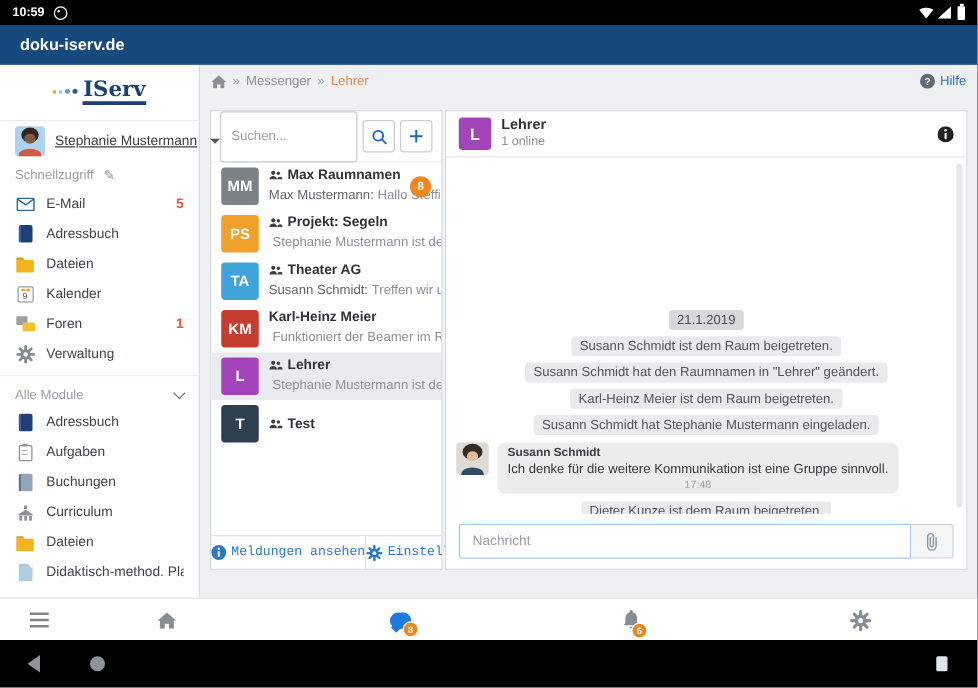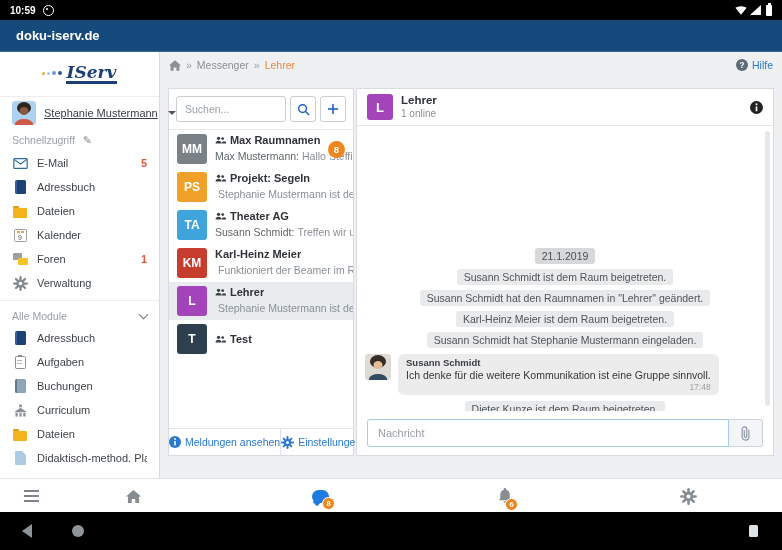--- a/index.html
+++ b/index.html
@@ -24,21 +24,21 @@
   
   .sidebar{position:absolute;left:0;top:52px;width:160px;height:426px;background:#fff;
     border-right:1px solid #d9dde1;box-sizing:border-box;z-index:2;}
   .logo-row{height:44px;display:flex;align-items:center;justify-content:center;gap:4px;border-bottom:1px solid #ececec;}
   .logo-dots{display:flex;align-items:flex-end;gap:2px;padding-bottom:2px;}
   .logo-dots i{display:block;border-radius:50%;}
   .d1{width:3px;height:3px;background:#f0a43a;}
   .d2{width:3px;height:3px;background:#a9c5df;}
   .d3{width:4px;height:4px;background:#6f9cc8;}
   .d4{width:4px;height:4px;background:#2c5d98;}
-  .logo-text{font-family:"DejaVu Serif","Liberation Serif",serif;font-weight:bold;font-style:italic;
+  .logo-text{font-family:"DejaVu Serif","Liberation Serif",serif;font-weight:bold;
     font-size:17px;color:#1d3f77;border-bottom:3px solid #1d3f77;line-height:1.05;padding:0 1px;}
   .profile-row{height:32px;display:flex;align-items:center;gap:8px;padding:0 12px;cursor:pointer;}
   .avatar-photo{position:relative;overflow:hidden;border-radius:3px;flex:0 0 auto;}
   .avatar-steph{width:24px;height:24px;background:#aed3f0;}
   .avatar-steph .hair{position:absolute;top:1px;left:50%;transform:translateX(-50%);width:14px;height:12px;border-radius:50%;background:#2e2620;}
   .avatar-steph .face{position:absolute;top:6px;left:50%;transform:translateX(-50%);width:9px;height:8px;border-radius:50%;background:#8a5a40;}
   .avatar-steph .torso{position:absolute;bottom:-4px;left:50%;transform:translateX(-50%);width:18px;height:10px;border-radius:50% 50% 0 0;background:#cf5a48;}
   .profile-name{font-size:11px;color:#3b4045;white-space:nowrap;text-decoration:underline;}
   .caret{width:0;height:0;border-left:4px solid transparent;border-right:4px solid transparent;border-top:4px solid #555;margin-left:2px;}
   .quick-label-row{height:22px;display:flex;align-items:center;gap:8px;padding:0 12px;}
@@ -74,40 +74,40 @@
     font-size:10.5px;color:#9aa0a6;}
   .crumb{color:#8a9096;cursor:pointer;}
   .crumb.active{color:var(--breadcrumb-active,#ef8646);}
   .help-link{position:absolute;right:9px;top:59px;display:flex;align-items:center;gap:4px;
     font-size:10.5px;color:var(--accent-blue,#2878d0);cursor:pointer;}
 
   
   .chat-list-panel{position:absolute;left:168px;top:88px;width:186px;height:368px;background:#fff;
     border:1px solid #d8dce0;box-sizing:border-box;display:flex;flex-direction:column;}
   .search-row{height:40px;display:flex;align-items:center;gap:4px;padding:0 7px;border-bottom:1px solid #e8eaec;flex:0 0 auto;}
-  .search-input{flex:1;min-width:0;height:26px;border:1px solid #c9ced3;border-radius:3px;padding:0 8px;
+  .search-input{flex:1;min-width:0;height:41px;border:1px solid #c9ced3;border-radius:3px;padding:0 8px;
     font-size:10.5px;font-family:inherit;color:#3f4449;box-sizing:border-box;outline:none;}
   .search-input::placeholder{color:#9aa0a6;}
   .sq-btn{width:26px;height:26px;border:1px solid #c9ced3;border-radius:3px;background:#fff;
     display:flex;align-items:center;justify-content:center;cursor:pointer;flex:0 0 auto;padding:0;}
   .rows{flex:1;overflow:hidden;}
   .chat-row{display:flex;align-items:center;gap:8px;padding:4px 8px;min-height:34px;box-sizing:border-box;cursor:pointer;}
   .chat-row.selected{background:var(--selected-row-bg,#e9ecef);}
   .list-avatar{width:30px;height:30px;border-radius:3px;color:#fff;font-size:12px;font-weight:bold;
     display:flex;align-items:center;justify-content:center;flex:0 0 auto;}
   .row-texts{flex:1;min-width:0;}
   .name-row{display:flex;align-items:center;gap:4px;}
   .chat-name{font-size:11px;font-weight:bold;color:#2f3337;white-space:nowrap;overflow:hidden;}
   .preview{font-size:10.5px;color:#8a9096;white-space:nowrap;overflow:hidden;margin-top:1px;}
   .preview .sender{color:#5f6569;margin-right:3px;}
   .row-badge{width:17px;height:17px;border-radius:50%;background:var(--badge-orange,#f1861f);color:#fff;
     font-size:9.5px;font-weight:bold;display:flex;align-items:center;justify-content:center;flex:0 0 auto;}
   .list-footer{height:26px;display:flex;border-top:1px solid #e0e3e6;flex:0 0 auto;}
   .footer-btn{display:flex;align-items:center;justify-content:center;gap:4px;font-size:10.5px;
-    color:var(--accent-blue,#2878d0);cursor:pointer;white-space:nowrap;}
+    color:var(--accent-blue,#2878d0);cursor:pointer;white-space:nowrap;font-family:Liberation Mono, monospace;}
   .footer-btn.first{flex:1.55;border-right:1px solid #e0e3e6;}
   .footer-btn.second{flex:1;}
 
   .chat-panel{position:absolute;left:356px;top:88px;width:418px;height:368px;background:#fff;
     border:1px solid #d8dce0;box-sizing:border-box;display:flex;flex-direction:column;}
   .chat-header{height:36px;display:flex;align-items:center;gap:8px;padding:0 10px;
     border-bottom:1px solid #e5e8ea;flex:0 0 auto;}
   .chat-avatar{width:26px;height:26px;border-radius:3px;background:var(--chat-header-avatar,#a344bb);
     color:#fff;font-size:13px;font-weight:bold;display:flex;align-items:center;justify-content:center;}
   .chat-title{font-size:11.5px;font-weight:bold;color:#2f3337;line-height:1.2;}
@@ -119,21 +119,21 @@
     border-radius:3px;line-height:13px;white-space:nowrap;}
   .pill.date{background:var(--date-pill-bg,#d6d8da);color:#4a4f54;}
   .msg-row{align-self:flex-start;display:flex;gap:7px;padding-left:8px;margin:1px 0;}
   .avatar-susann{width:26px;height:26px;background:#dedad5;}
   .avatar-susann .hair{position:absolute;top:1px;left:50%;transform:translateX(-50%);width:16px;height:13px;border-radius:50%;background:#362c26;}
   .avatar-susann .face{position:absolute;top:7px;left:50%;transform:translateX(-50%);width:9px;height:8px;border-radius:50%;background:#e6bd97;}
   .avatar-susann .torso{position:absolute;bottom:-4px;left:50%;transform:translateX(-50%);width:18px;height:10px;border-radius:50% 50% 0 0;background:#324b60;}
   .bubble{background:var(--bubble-bg,#ececec);border-radius:6px;padding:3px 8px 3px;}
   .bubble-author{font-size:9.5px;font-weight:bold;color:#3a3f44;}
   .bubble-text{font-size:10.5px;color:#34383c;white-space:nowrap;margin-top:1px;}
-  .bubble-time{font-size:8.5px;color:#9aa0a6;text-align:right;margin-top:1px;}
+  .bubble-time{font-size:8.5px;color:#9aa0a6;text-align:center;margin-top:1px;}
   .scroll-track{position:absolute;right:3px;top:5px;bottom:5px;width:5px;background:#e6e8ea;border-radius:3px;cursor:pointer;}
   .chat-footer{height:44px;display:flex;align-items:center;padding:0 10px;flex:0 0 auto;}
   .msg-input{flex:1;min-width:0;height:28px;border:1px solid var(--input-focus-border,#a6c9ec);
     border-radius:3px 0 0 3px;padding:0 10px;font-size:11px;font-family:inherit;color:#3f4449;
     box-sizing:border-box;outline:none;}
   .msg-input::placeholder{color:#9aa0a6;}
   .attach-btn{width:34px;height:28px;background:#f4f5f6;border:1px solid #cdd3d8;border-left:none;
     border-radius:0 3px 3px 0;display:flex;align-items:center;justify-content:center;cursor:pointer;box-sizing:border-box;padding:0;}
 
   

